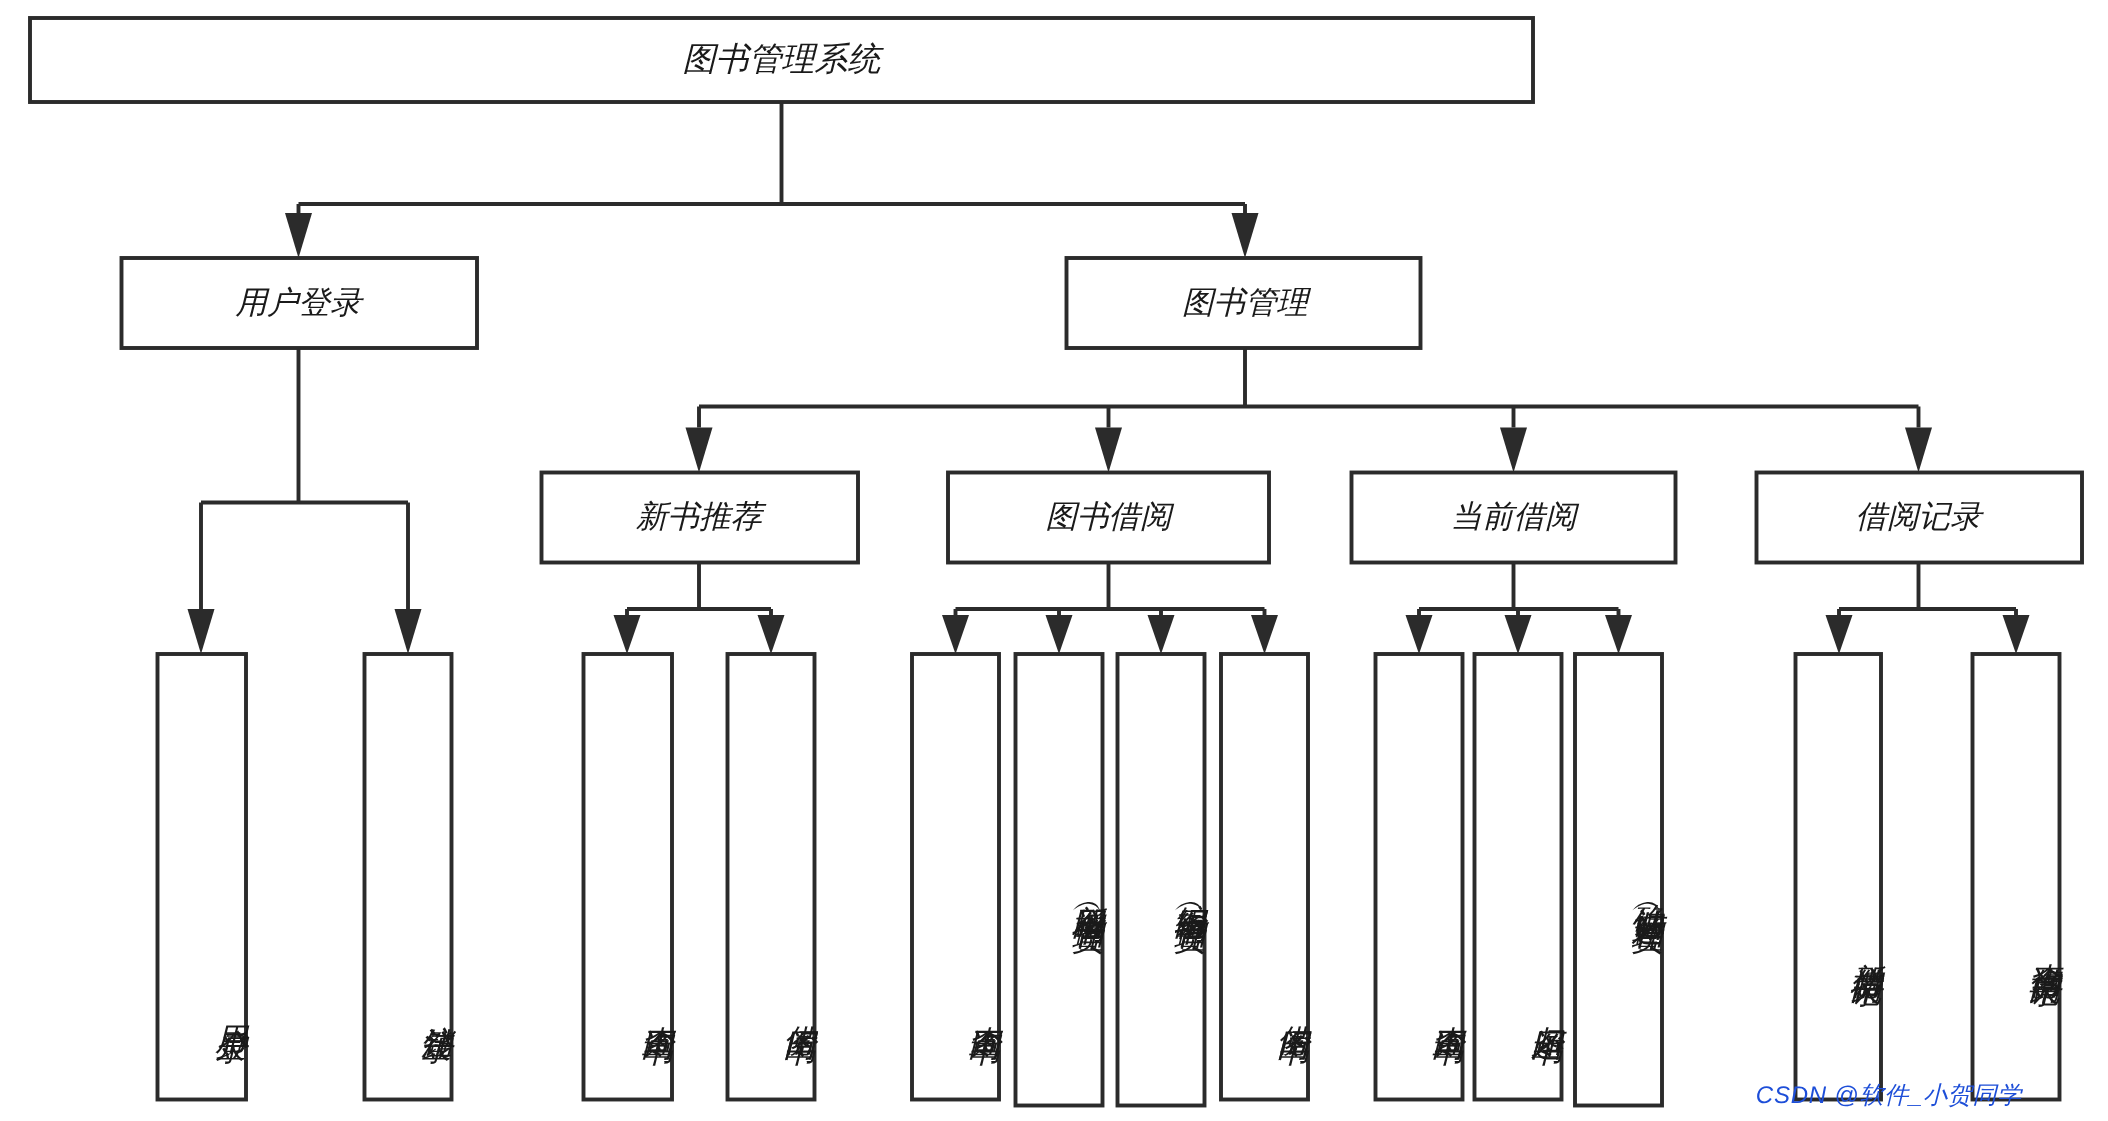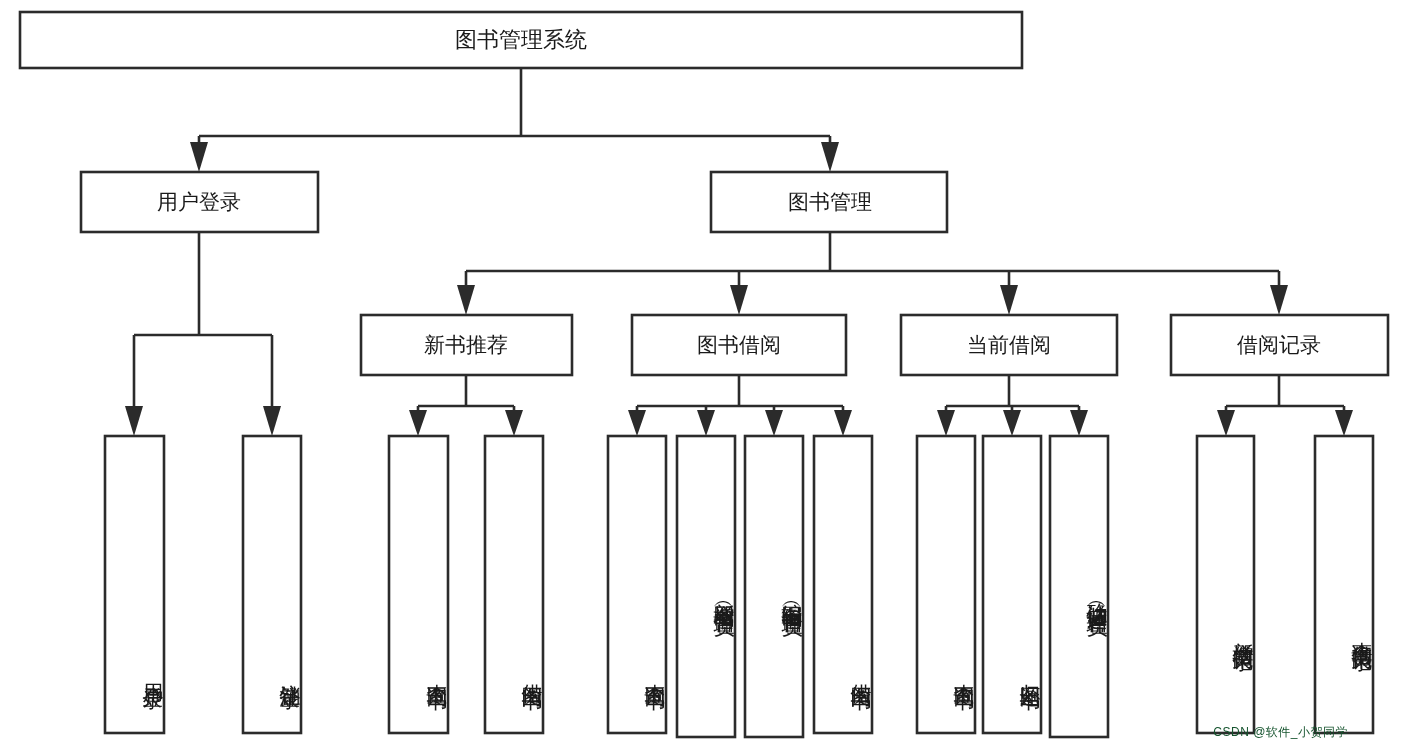--- a/index.html
+++ b/index.html
@@ -11,20 +11,21 @@
     width: 1405px;
     height: 747px;
     font-family: "Liberation Sans", "DejaVu Sans", sans-serif;
     overflow: hidden;
   }
   #diagram-root {
     position: relative;
     width: 1356px;
     height: 747px;
     background: #ffffff;
+    font-style: italic;
   }
   svg.diagram-canvas {
     position: absolute;
     left: 0;
     top: 0;
     width: 1405px;
     height: 747px;
   }
   .node-box {
     fill: #ffffff;
@@ -64,22 +65,22 @@
     letter-spacing: 2px;
     color: #1a1a1a;
     white-space: nowrap;
     pointer-events: none;
   }
   .watermark {
     position: absolute;
     right: 8px;
     bottom: 6px;
     font-family: "Liberation Sans", "DejaVu Sans", sans-serif;
-    font-size: 12px;
-    color: #14532d;
+    font-size: 16px;
+    color: #1d4ed8;
     letter-spacing: 0.5px;
     white-space: nowrap;
   }
 </style>
 </head>
 <body>
 
 <div id="diagram-root">
 
   <svg class="diagram-canvas" viewBox="0 0 1405 747">

